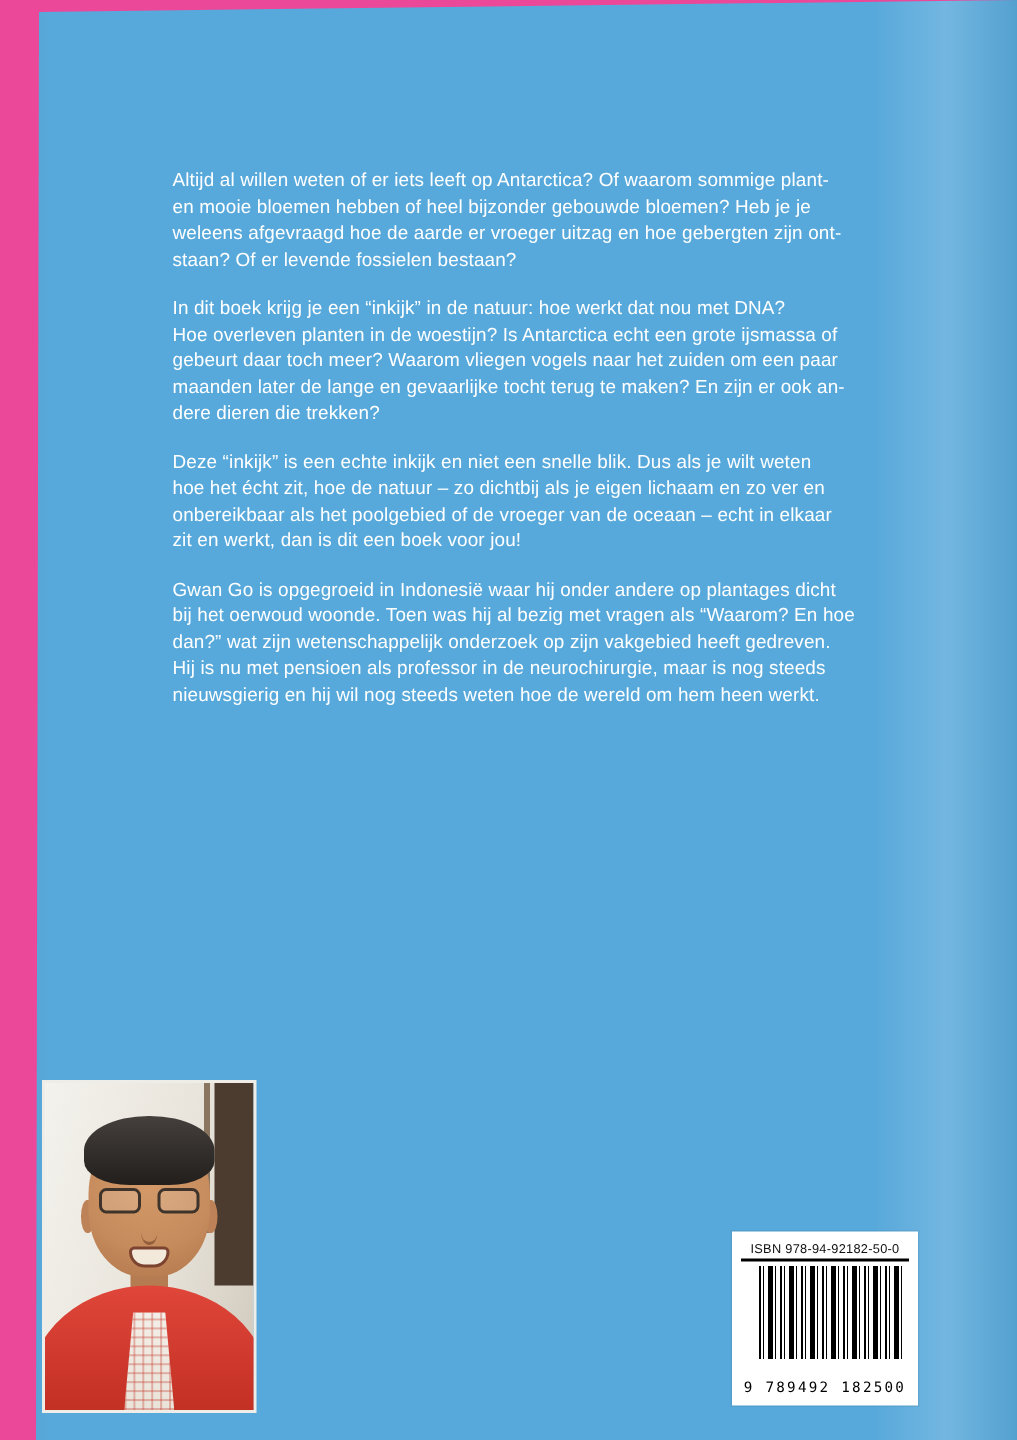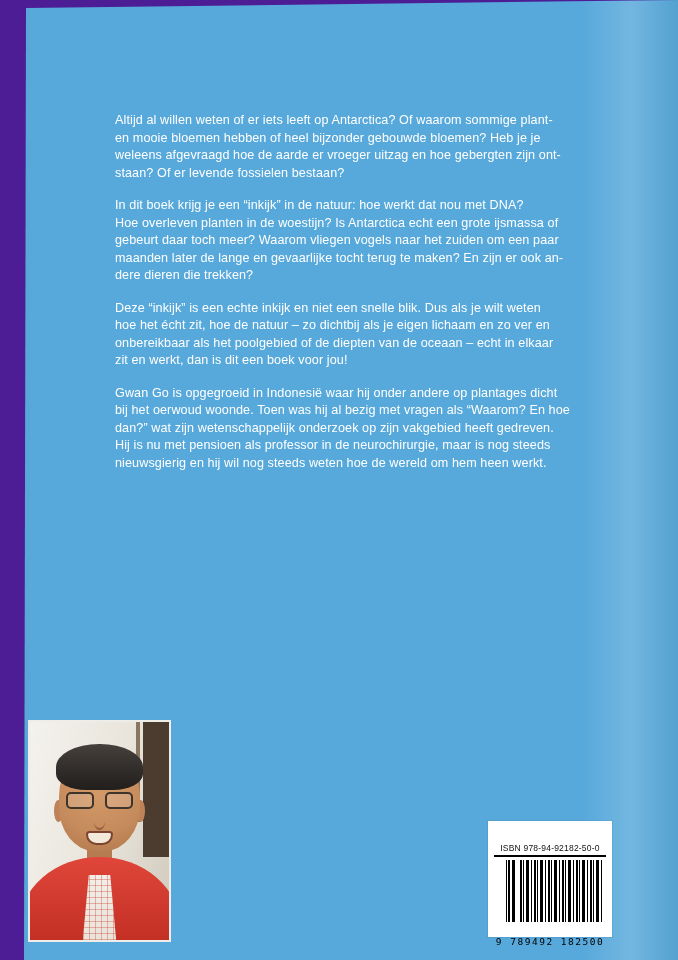--- a/index.html
+++ b/index.html
@@ -3,21 +3,21 @@
 <meta charset="utf-8">
 <style>
   html,body{margin:0;padding:0;}
   body{
     width:678px;height:960px;
     background:#e9e7e1;
     font-family:"Liberation Sans","DejaVu Sans",sans-serif;
   }
   .page{
     position:relative;width:678px;height:960px;overflow:hidden;
-    background:#4c1d95;
+    background:#ec4899;
   }
   
   .cover{
     position:absolute;inset:0;
     background-color:#58a9db;
     background-image:linear-gradient(90deg,
       rgba(0,0,0,0.05) 0%,rgba(0,0,0,0) 5%,
       rgba(0,0,0,0) 86%,rgba(255,255,255,0.16) 93%,
       rgba(0,0,0,0.05) 100%);
     clip-path:polygon(26px 8px,100% 0,100% 100%,24px 100%);
@@ -77,21 +77,21 @@
   .ph-nose{left:46%;top:41.5%;width:8%;height:7%;border-bottom:2px solid rgba(118,68,42,0.65);border-radius:0 0 50% 50%;}
   .ph-mouth{
     left:40%;top:50%;width:20%;height:6.5%;
     background:#f2e9db;border:2px solid #7c4430;border-top-width:2.5px;
     border-radius:6px 6px 18px 18px;box-sizing:border-box;
   }
   
   .barcode-box{
     position:absolute;left:488px;top:821px;width:124px;height:116px;
     background:#ffffff;box-sizing:border-box;
-    padding:22px 5px 4px 5px;
+    padding:6px 5px 4px 5px;
     box-shadow:0 0 0 1px rgba(0,0,0,0.06);
     text-align:center;
   }
   .isbn{
     font-size:8.5px;line-height:10px;color:#111;
     letter-spacing:0.2px;white-space:nowrap;
   }
   .bc-rule{height:2px;background:#000;margin:2px 1px 3px 1px;}
   .bars{
     height:62px;margin:0 3px 0 13px;
@@ -123,21 +123,21 @@
 en mooie bloemen hebben of heel bijzonder gebouwde bloemen? Heb je je
 weleens afgevraagd hoe de aarde er vroeger uitzag en hoe gebergten zijn ont-
 staan? Of er levende fossielen bestaan?</p>
     <p>In dit boek krijg je een “inkijk” in de natuur: hoe werkt dat nou met DNA?
 Hoe overleven planten in de woestijn? Is Antarctica echt een grote ijsmassa of
 gebeurt daar toch meer? Waarom vliegen vogels naar het zuiden om een paar
 maanden later de lange en gevaarlijke tocht terug te maken? En zijn er ook an-
 dere dieren die trekken?</p>
     <p>Deze “inkijk” is een echte inkijk en niet een snelle blik. Dus als je wilt weten
 hoe het écht zit, hoe de natuur – zo dichtbij als je eigen lichaam en zo ver en
-onbereikbaar als het poolgebied of de diepten van de oceaan – echt in elkaar
+onbereikbaar als het poolgebied of de vroeger van de oceaan – echt in elkaar
 zit en werkt, dan is dit een boek voor jou!</p>
     <p>Gwan Go is opgegroeid in Indonesië waar hij onder andere op plantages dicht
 bij het oerwoud woonde. Toen was hij al bezig met vragen als “Waarom? En hoe
 dan?” wat zijn wetenschappelijk onderzoek op zijn vakgebied heeft gedreven.
 Hij is nu met pensioen als professor in de neurochirurgie, maar is nog steeds
 nieuwsgierig en hij wil nog steeds weten hoe de wereld om hem heen werkt.</p>
   </div>
 
   <div class="photo">
     <div class="ph-door"></div>

